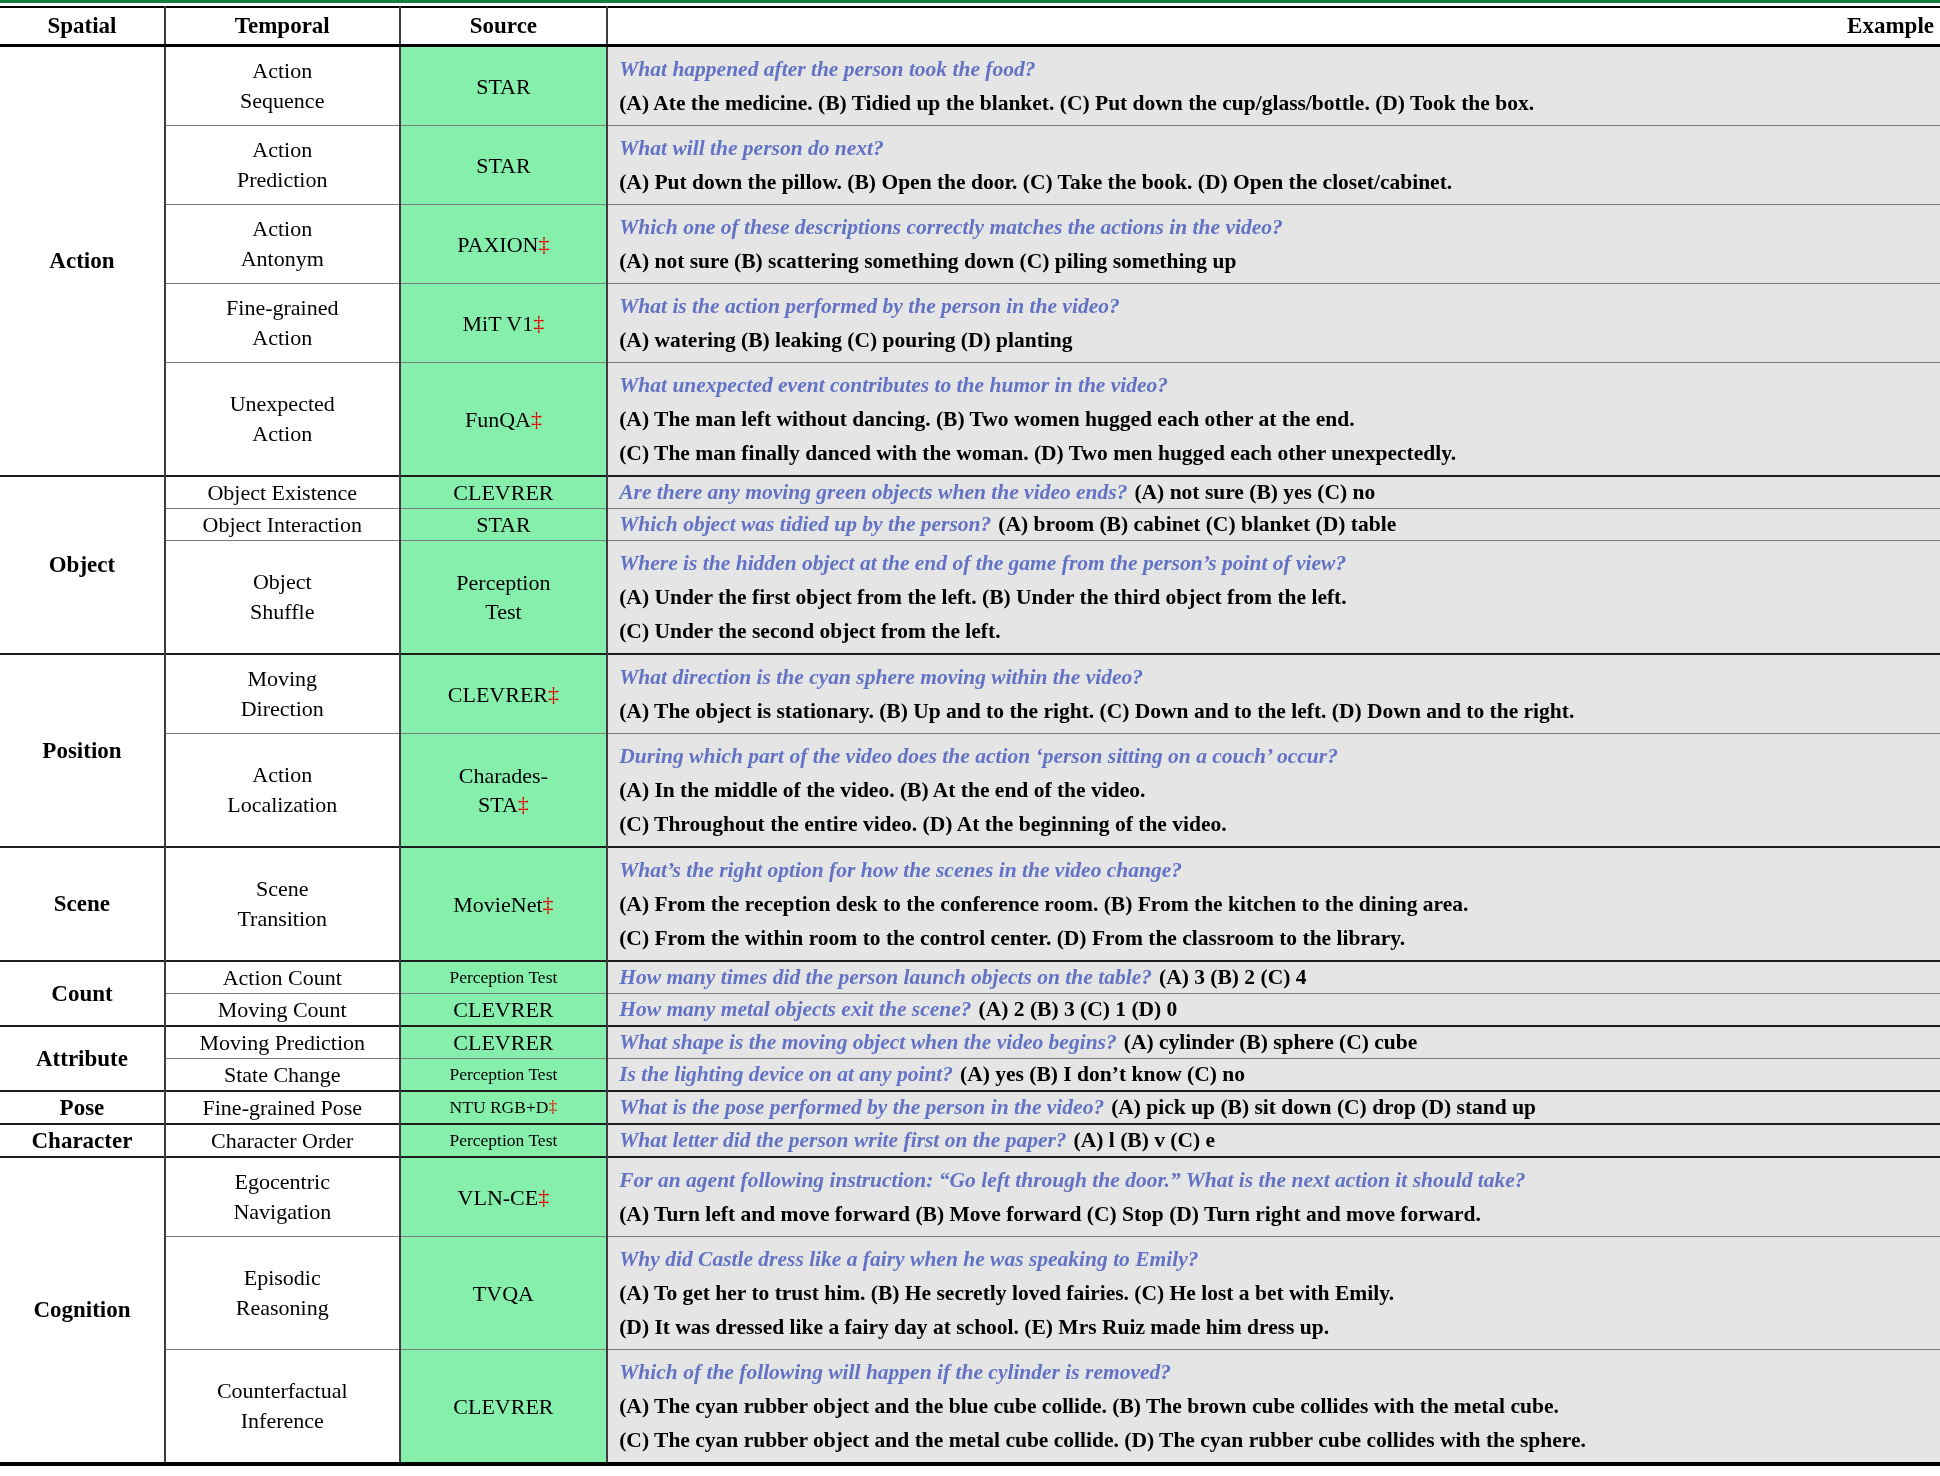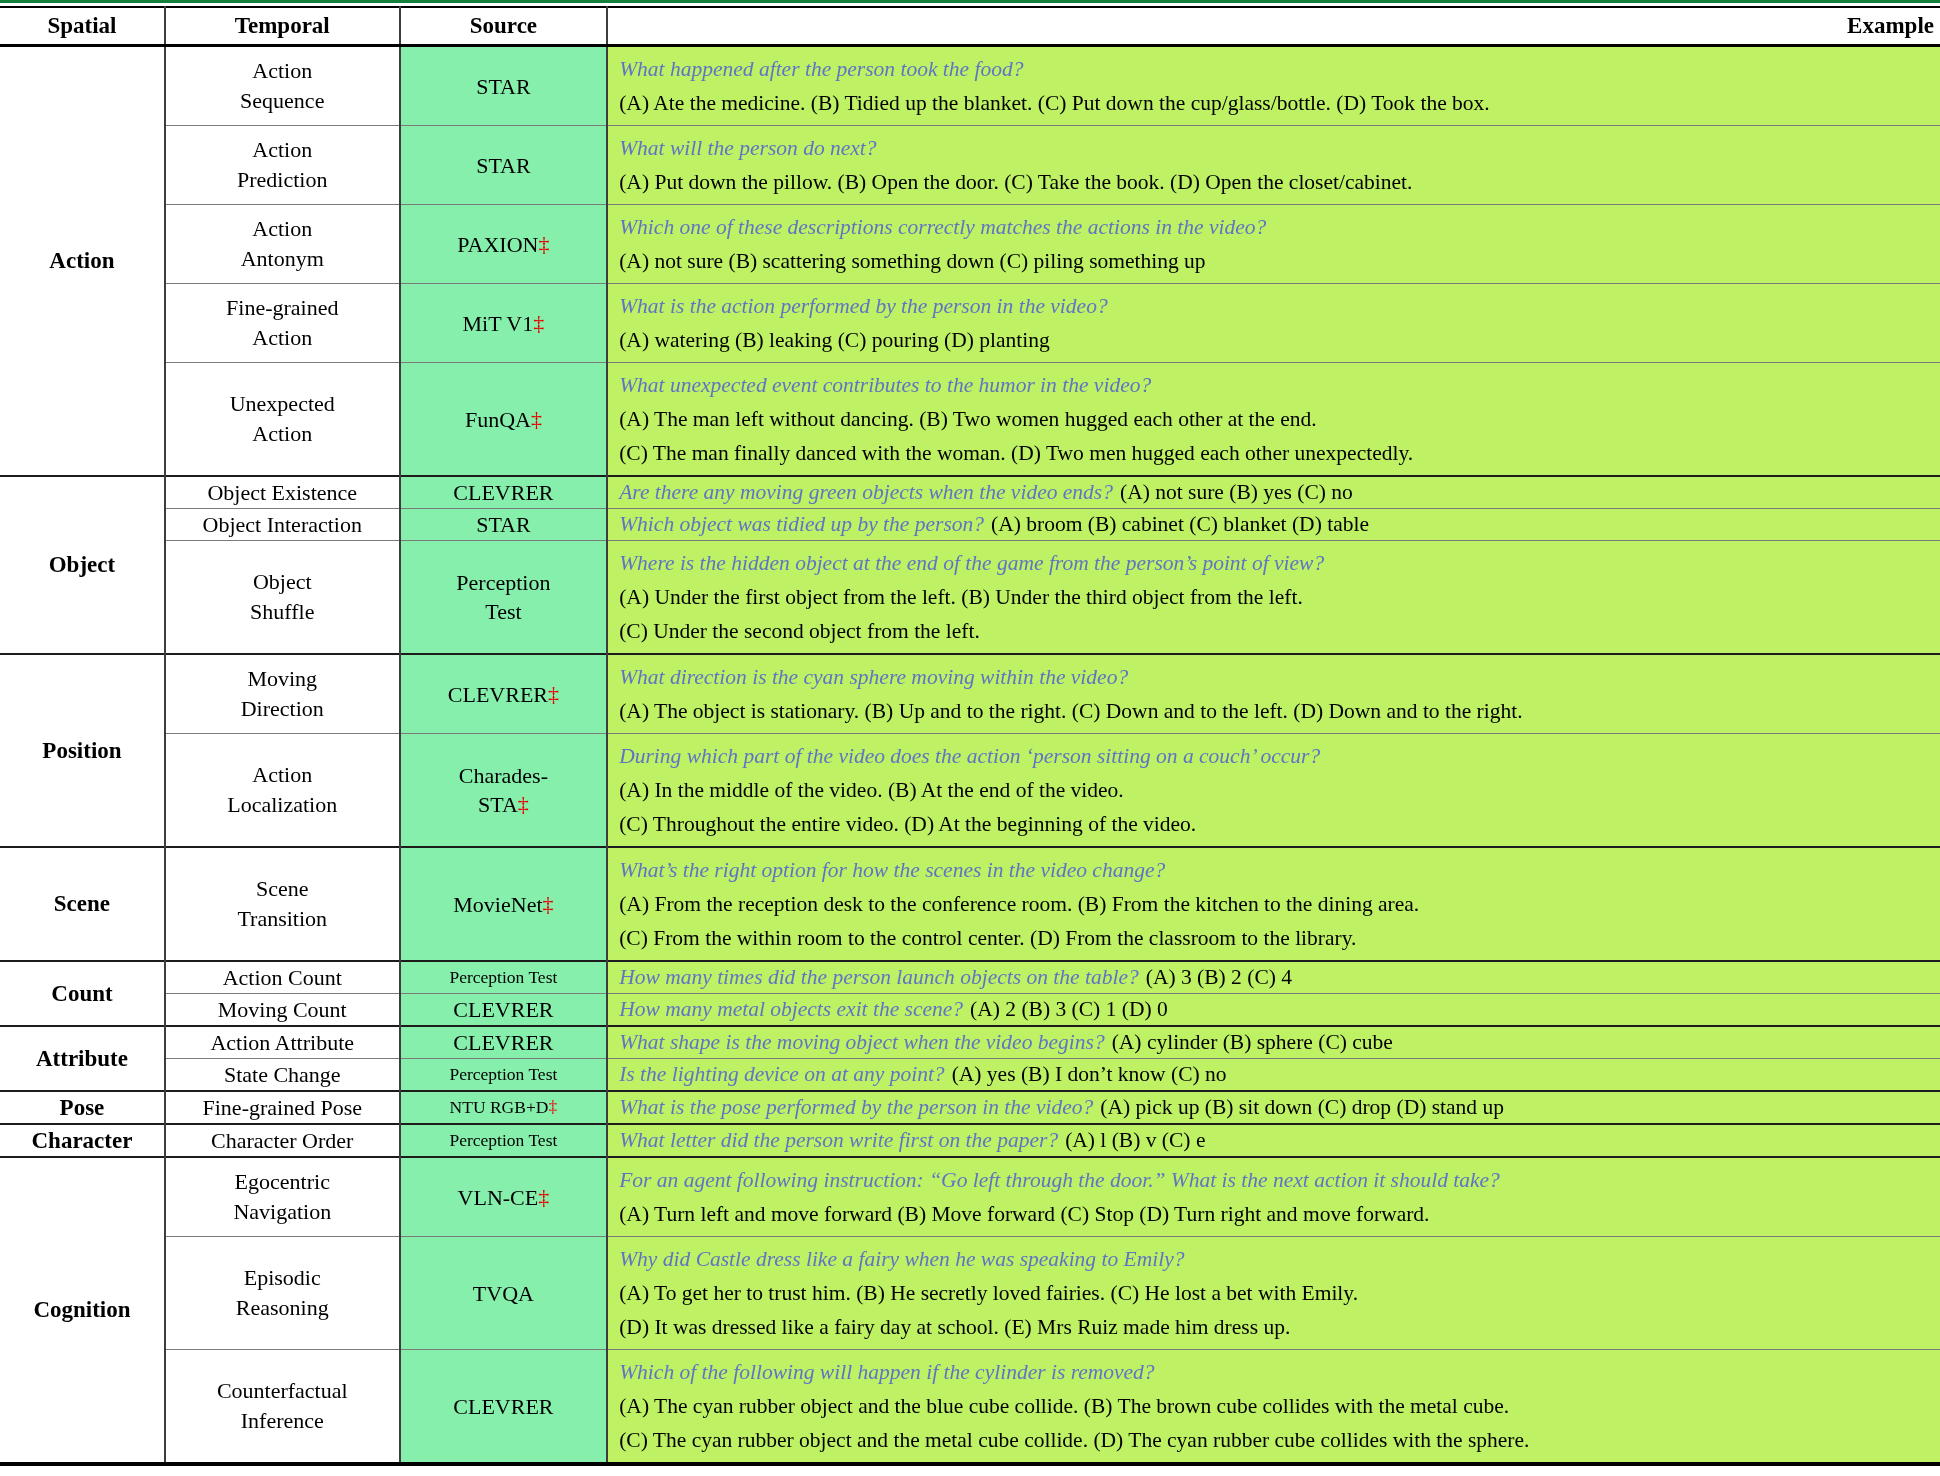--- a/index.html
+++ b/index.html
@@ -45,24 +45,25 @@
   tbody tr.gstart { border-top: 2.5px solid #1c1c1c; } 
 
   td.spatial  { font-weight: bold; font-size: 23px; background: #fff; }
   td.temporal { white-space: pre-line; line-height: 30px; background: #fff; }
   td.source   { white-space: pre-line; line-height: 29px; background: #86efac; }
   td.source.sm { font-size: 17.5px; }
   .flag { color: #e80000; position: relative; top: -1px; }
 
   td.example {
     text-align: left;
-    background: #bef264;
+    background: #e5e5e5;
     padding: 5px 11px;
     line-height: 34px;
     font-size: 21.5px;
+    font-weight: bold;
   }
   tr.single td { padding-top: 2px; padding-bottom: 2px; }
   tr.single td.example { line-height: 27px; margin-top: 37px; }
   tr.single td.temporal, tr.single td.source { line-height: 27px; margin-left: 24px; }
 
   .q { color: #6272c4; font-style: italic; }
   .a-inline { margin-left: 7px; }
   .aline { color: #000; }
 </style>
 </head>
@@ -198,21 +199,21 @@
       <td class="vline example"><span class="q">How many times did the person launch objects on the table?</span><span class="a-inline">(A) 3 (B) 2 (C) 4</span></td>
     </tr>
     <tr class="single">
       <td class="vline temporal">Moving Count</td>
       <td class="vline source"><span>CLEVRER</span></td>
       <td class="vline example"><span class="q">How many metal objects exit the scene?</span><span class="a-inline">(A) 2 (B) 3 (C) 1 (D) 0</span></td>
     </tr>
 
     <tr class="single gstart">
       <td class="spatial" rowspan="2">Attribute</td>
-      <td class="vline temporal">Action Attribute</td>
+      <td class="vline temporal">Moving Prediction</td>
       <td class="vline source"><span>CLEVRER</span></td>
       <td class="vline example"><span class="q">What shape is the moving object when the video begins?</span><span class="a-inline">(A) cylinder (B) sphere (C) cube</span></td>
     </tr>
     <tr class="single">
       <td class="vline temporal">State Change</td>
       <td class="vline source sm"><span>Perception Test</span></td>
       <td class="vline example"><span class="q">Is the lighting device on at any point?</span><span class="a-inline">(A) yes (B) I don’t know (C) no</span></td>
     </tr>
 
     <tr class="single gstart">

